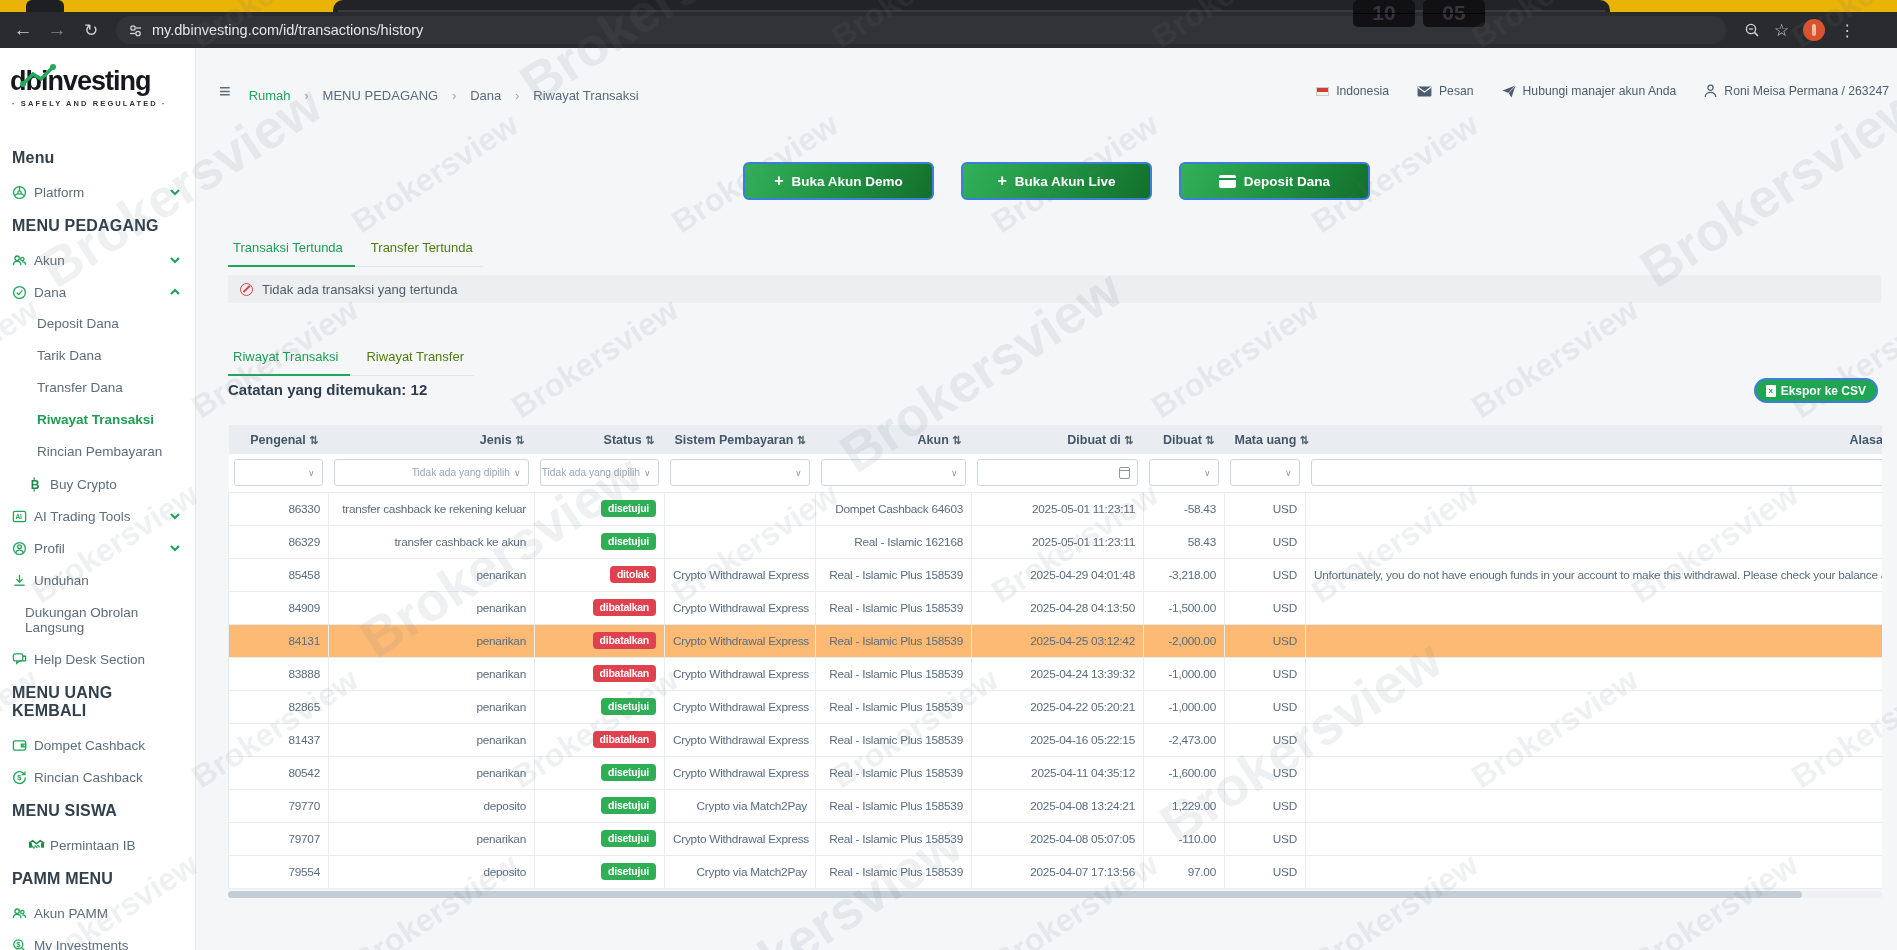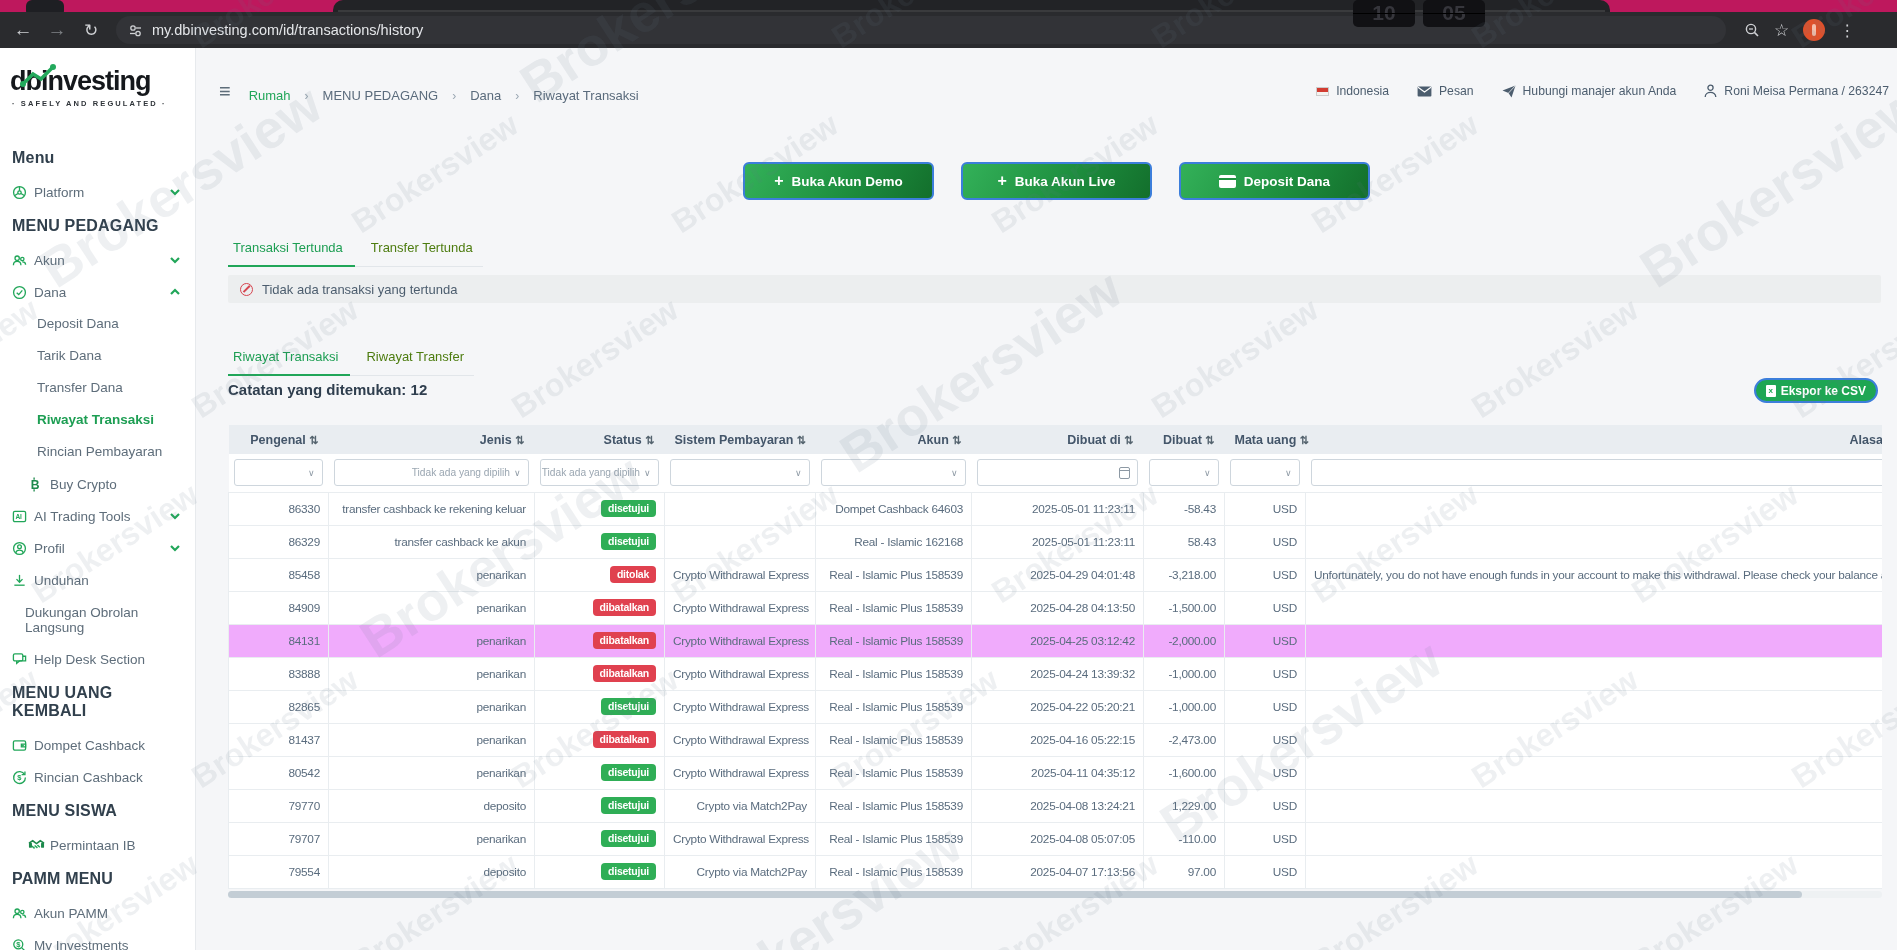--- a/index.html
+++ b/index.html
@@ -1,18 +1,18 @@
 <!DOCTYPE html>
 <html><head>
 <meta charset="utf-8">
 <style>
   * { margin:0; padding:0; box-sizing:border-box; }
   html,body { width:1897px; height:950px; overflow:hidden; font-family:"Liberation Sans",sans-serif; background:#f5f6f8; }
   
-  .chrome { position:absolute; top:0; left:0; width:1897px; height:48px; background:#be185d; }
+  .chrome { position:absolute; top:0; left:0; width:1897px; height:48px; background:#eab308; }
   .winshape { position:absolute; top:0; left:333px; width:1277px; height:13px; background:#222326; border-radius:10px 10px 0 0; }
   .winedge { position:absolute; top:10px; left:338px; width:1267px; height:4px; background:#3a3b3d; }
   .minitab { position:absolute; top:0; left:26px; width:38px; height:17px; background:#1e1f23; border-radius:6px; }
   .toolbar { position:absolute; top:12px; left:0; width:1897px; height:36px; background:#2a2b2e; display:flex; align-items:center; }
   .navbtn { color:#cfd1d4; font-size:19px; width:34px; text-align:center; }
   .navbtn.dim { color:#818488; }
   .urlbar { margin-left:8px; width:1610px; height:28px; background:#323337; border-radius:14px; display:flex; align-items:center; padding:0 12px; gap:9px; }
   .url { color:#e4e6e9; font-size:14.5px; }
   .chrome-right { display:flex; align-items:center; gap:14px; margin-left:18px; }
   .avatar { width:22px; height:22px; border-radius:50%; background:#e0512b; position:relative; }
@@ -72,21 +72,21 @@
   table { border-collapse:collapse; table-layout:fixed; width:1672px; }
   thead th { background:#e9edf1; color:#44566a; font-size:12.5px; font-weight:bold; height:29px; text-align:right; padding:0 10px; white-space:nowrap; }
   .sort { color:#55646f; font-size:11px; }
   tr.filters td { height:38px; padding:0 6px 0 5px; border:none; background:#fff; }
   .fin { height:27px; border:1px solid #ced6dd; border-radius:3px; background:#fff; display:flex; align-items:center; justify-content:flex-end; padding:0 7px; color:#9aa6b1; font-size:10.2px; gap:4px; white-space:nowrap; overflow:hidden; }
   .fin .caret { color:#8d99a4; font-size:9px; }
   .calic { width:11px; height:12px; border:1.2px solid #8d99a4; border-radius:2px; position:relative; }
   .calic:after{ content:""; position:absolute; top:2.5px; left:0; width:100%; height:1.2px; background:#8d99a4; }
   tbody td { height:33px; border:1px solid #e9edf0; color:#5a6c7e; font-size:11.8px; letter-spacing:-0.25px; text-align:right; padding:0 8px; white-space:nowrap; overflow:hidden; }
   tbody tr td { background:#fff; }
-  tbody tr.hl td { background:#f0abfc; }
+  tbody tr.hl td { background:#fdba74; }
   td.reason { text-align:left; }
   .badge { display:inline-block; padding:3px 7px 4px; border-radius:4px; color:#fff; font-size:10.5px; font-weight:bold; line-height:1; }
   .badge.g { background:#2fae56; }
   .badge.r { background:#e0414f; }
   .hbar { width:1654px; height:7px; background:#eef1f3; margin-top:2px; position:relative; border-radius:4px; }
   .hthumb { position:absolute; left:0; top:0; height:7px; width:1574px; background:#c3cdd5; border-radius:4px; }
   
   .wm-layer { position:absolute; top:0; left:0; width:1897px; height:950px; pointer-events:none; overflow:hidden; z-index:50; }
   .wm { position:absolute; font-weight:bold; color:rgba(104,119,133,0.11); transform:rotate(-33deg); white-space:nowrap; }
   svg.sic { stroke:#21a659; fill:none; stroke-width:1.4; }

